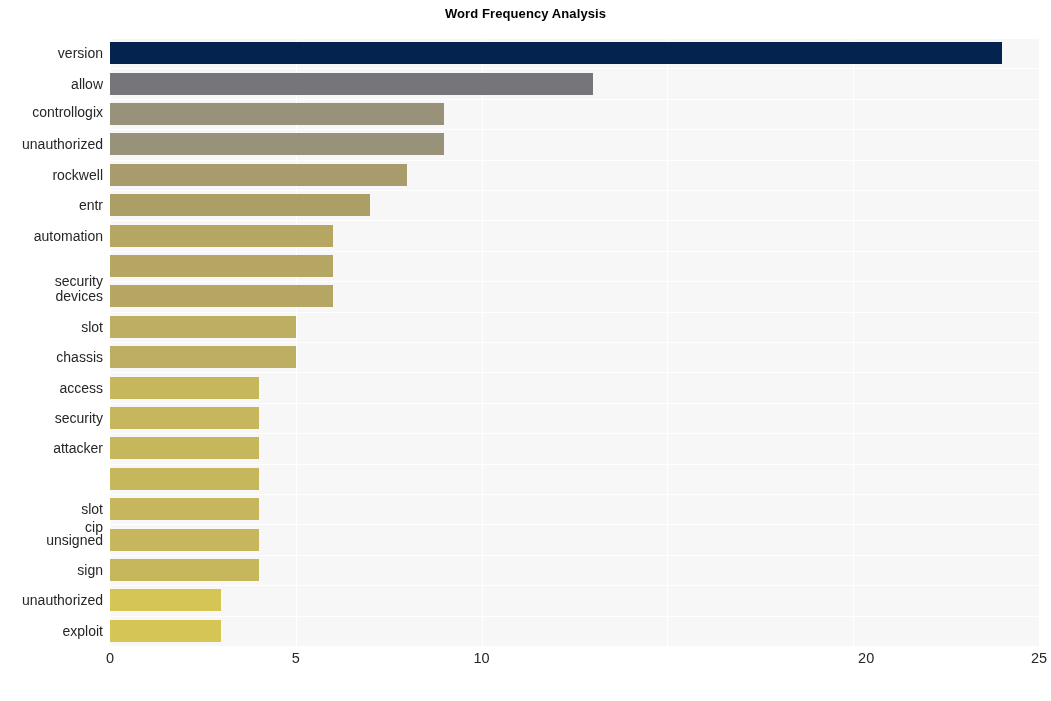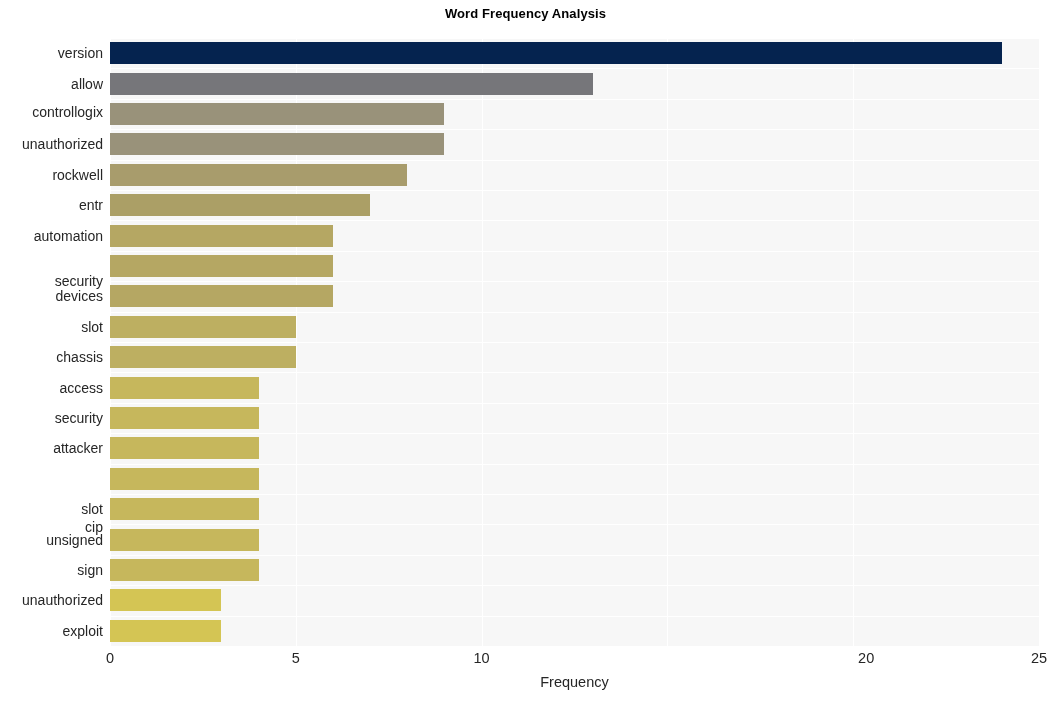--- a/index.html
+++ b/index.html
@@ -179,15 +179,14 @@
 
   <div id="xticks">
       <div class="xtick" style="left: 110px;">0</div>
       <div class="xtick" style="left: 295.8px;">5</div>
       <div class="xtick" style="left: 481.6px;">10</div>
       <div class="xtick" style="left: 667.4px; margin-top: 48px;">15</div>
       <div class="xtick" style="left: 853.2px; margin-left: 13px;">20</div>
       <div class="xtick" style="left: 1039px;">25</div>
     </div>
 
-  <div id="xaxis-label">Frequency</div>
 
 </div>
 
 </body></html>

